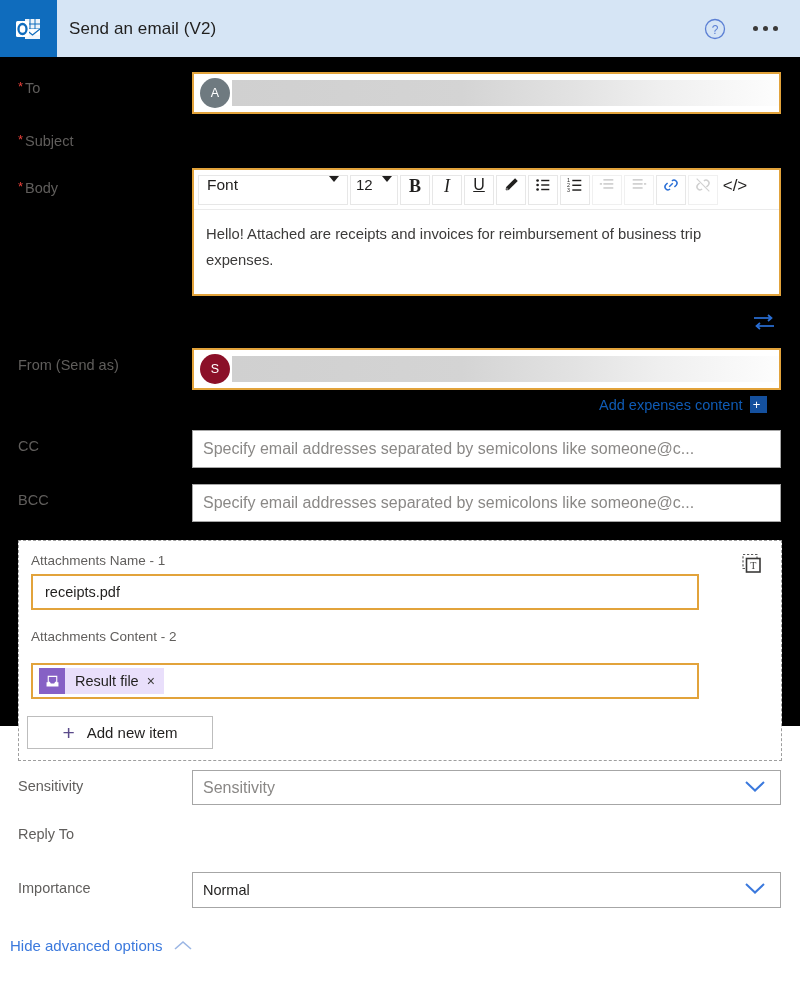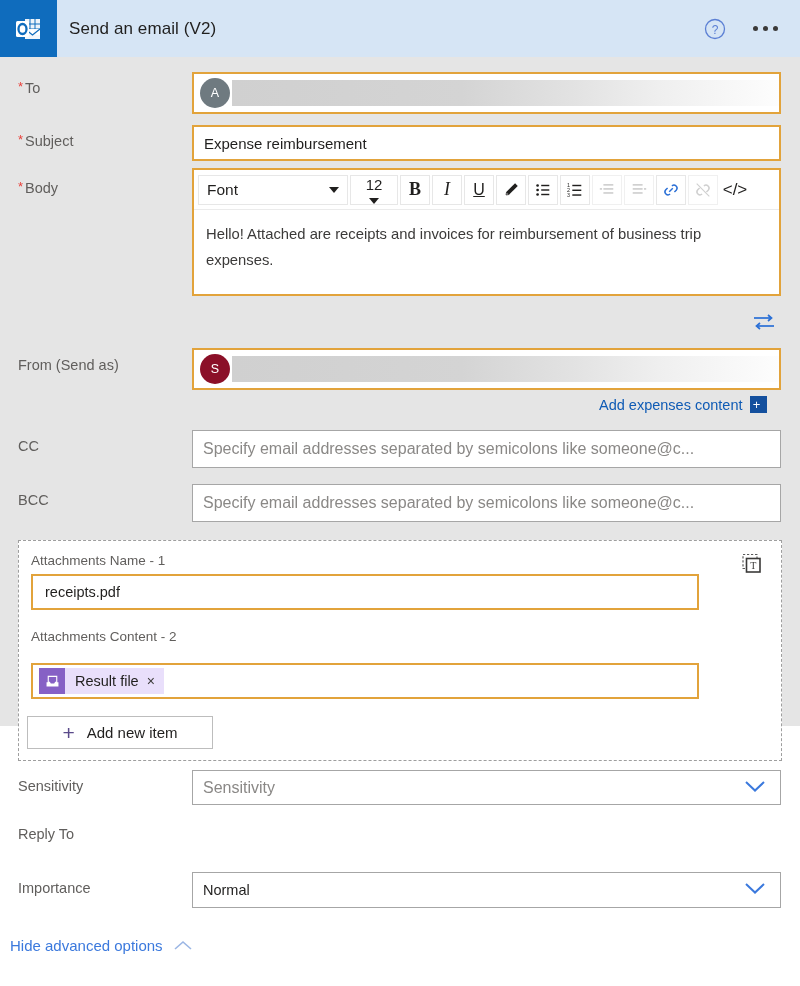--- a/index.html
+++ b/index.html
@@ -4,21 +4,21 @@
 <style>
   * { box-sizing: border-box; }
   html, body {
     margin: 0; padding: 0;
     width: 800px; height: 986px;
     background: #ffffff;
     font-family: "Liberation Sans", sans-serif;
     color: #323130;
     overflow: hidden;
   }
-  .card { position: relative; width: 800px; height: 726px; background:#e5e5e5;text-decoration:underline; }
+  .card { position: relative; width: 800px; height: 726px; background:#000000;text-decoration:underline; }
 
   
   .header {
     position: absolute; left:0; top:0; width:800px; height:57px;
     background:#d6e5f5; display:flex; align-items:center;
   }
   .app-icon {
     width:57px; height:57px; background:#0f6cbd;
     display:flex; align-items:center; justify-content:center; flex:0 0 57px;
   }
@@ -59,25 +59,25 @@
   .redact {
     height:26px; margin-left:2px; flex:1 1 auto;
     background:linear-gradient(90deg,#d0d0d0 0%,#d4d4d4 42%,#e2e2e2 62%,#efefef 78%,#f8f8f8 92%,#fdfdfd 100%);
   }
   .redact.short { max-width:560px; }
 
   
   .editor { position:absolute; left:192px; top:168px; width:589px; height:128px; border:2px solid #e2a33b; background:#fff; }
   .toolbar { height:40px; display:flex; align-items:center; border-bottom:1px solid #ebebeb; padding:0 3px; }
   .tb-item {
-    height:30px; min-width:30px; display:flex; align-items:center; justify-content:center;
+    height:30px; min-width:30px; display:flex; justify-content:center;
     border:1px solid #e7e7e7; margin:0 1px; background:#fff; color:#201f1e;
   }
   .tb-font { width:150px; justify-content:space-between; padding:0 8px; font-size:15.5px; color:#201f1e; }
-  .tb-size { width:48px; justify-content:space-between; padding:0 5px; font-size:15px;flex-direction:column; }
+  .tb-size { width:48px; justify-content:space-between; padding:0 5px; font-size:15px; }
   .caret { width:0;height:0;border-left:5px solid transparent;border-right:5px solid transparent;border-top:6px solid #201f1e; }
   .tb-b { font-family:"Liberation Serif", serif; font-weight:bold; font-size:18px; }
   .tb-i { font-family:"Liberation Serif", serif; font-style:italic; font-size:18px; }
   .tb-u { font-size:16px; text-decoration:underline; }
   .tb-item.dim { color:#c8c8c8; border-color:#f0f0f0; }
   .tb-code { font-size:17px; border-color:transparent; }
   .editor-body { padding:12px 12px 0 12px; font-size:14.8px; color:#3b3a39; line-height:1.75; }
 
   
   .swap { position:absolute; left:752px; top:312px; width:24px; height:20px; }
@@ -168,23 +168,20 @@
   <div class="field-box accent" style="position:absolute; left:192px; top:72px; width:589px; height:42px;">
     <div class="person">
       <div class="avatar grey">A</div>
       <div class="redact short"></div>
     </div>
   </div>
 
   <div class="row" style="left:18px; top:133px;">
     <div class="lbl"><span class="req">*</span><span>Subject</span></div>
   </div>
-  <div class="field-box accent" style="position:absolute; left:192px; top:125px; width:589px; height:36px;">
-    <div class="val">Expense reimbursement</div>
-  </div>
 
   <div class="row" style="left:18px; top:180px;">
     <div class="lbl"><span class="req">*</span><span>Body</span></div>
   </div>
 
   <div class="editor">
     <div class="toolbar">
       <div class="tb-item tb-font">
         <span>Font</span>
         <span class="caret"></span>

